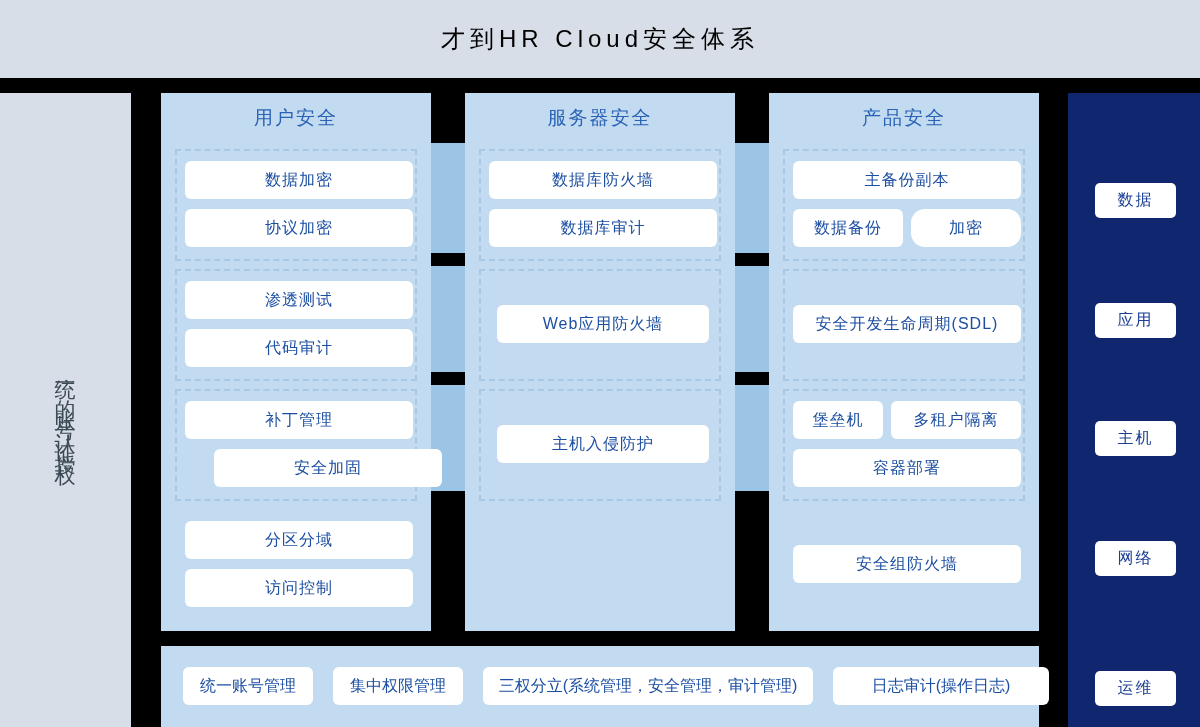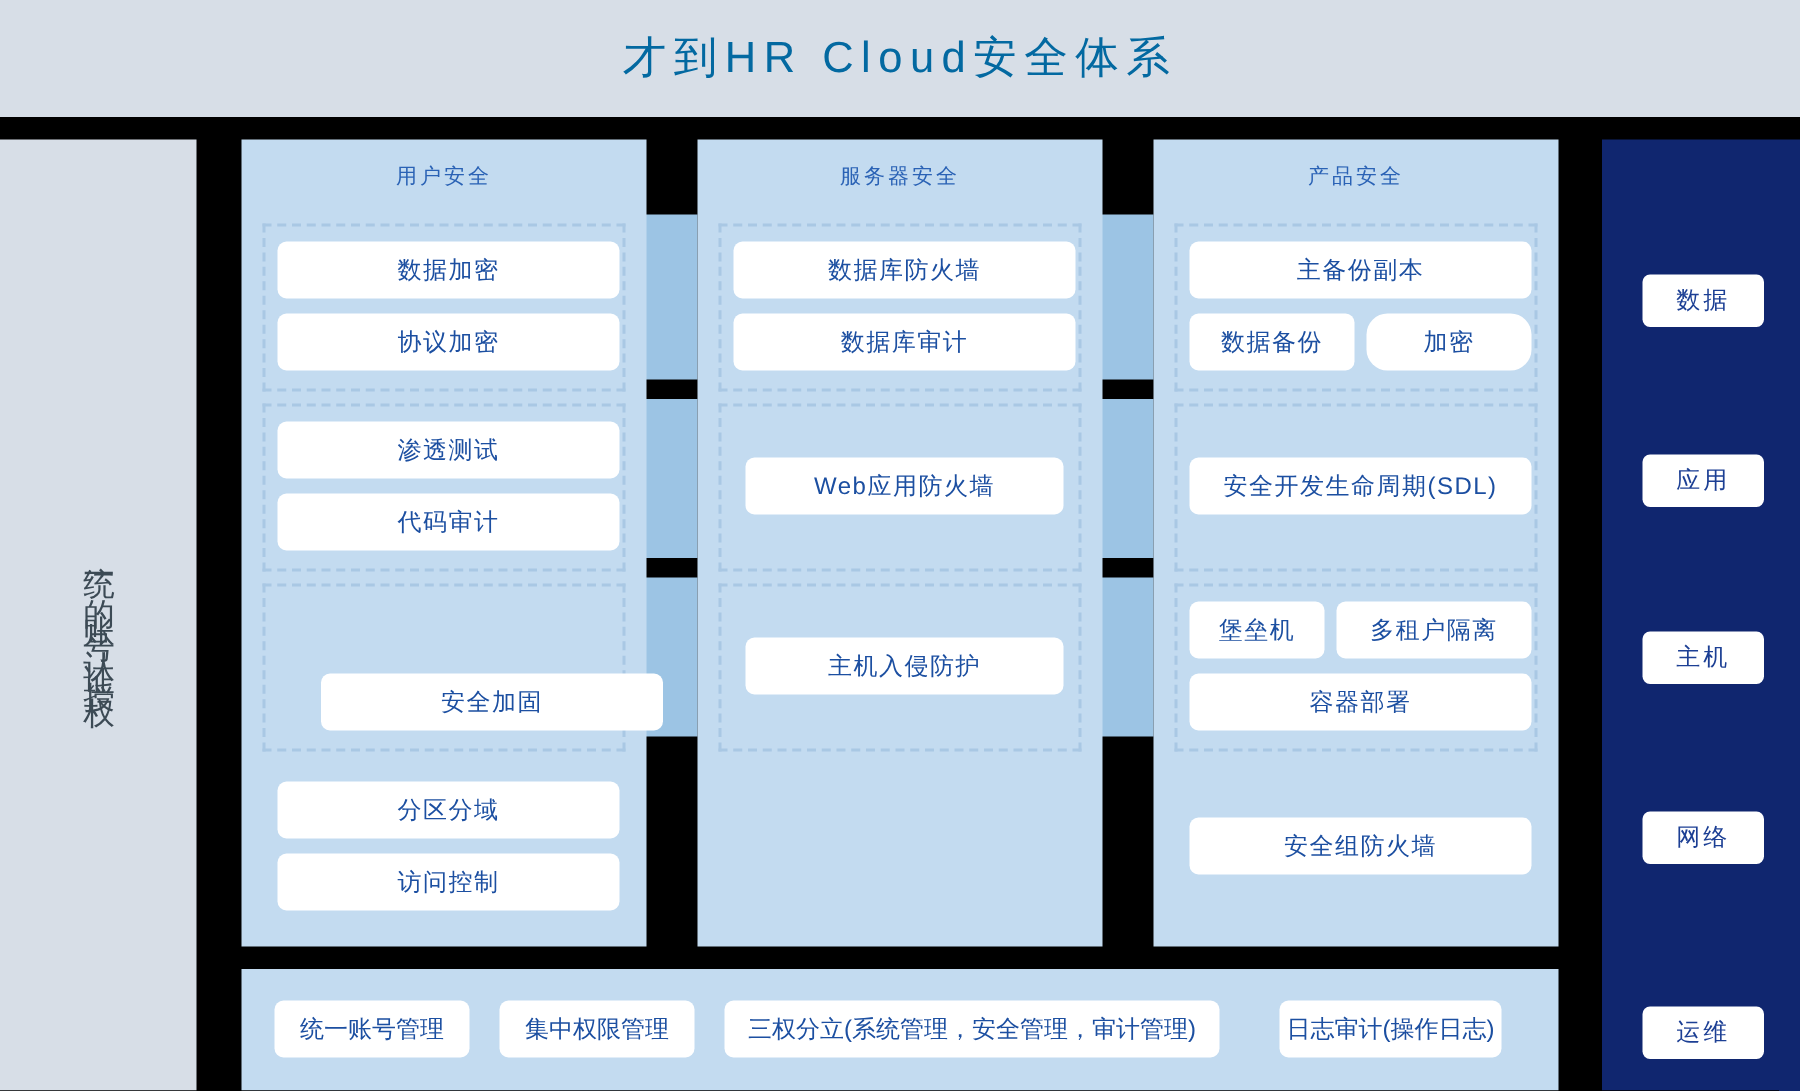--- a/index.html
+++ b/index.html
@@ -12,21 +12,21 @@
   .stage{position:relative;width:1200px;height:727px;background:#000;}
 
   
   .titlebar{
     position:absolute;left:0;top:0;width:1200px;height:78px;
     background:#d7dee7;
   }
   .title-text{
     position:absolute;left:0;top:0;width:1200px;height:78px;
     display:flex;align-items:center;justify-content:center;
-    font-size:29px;color:#0369a1;letter-spacing:5px;font-weight:400;
+    font-size:24px;color:#000000;letter-spacing:5px;font-weight:400;
   }
 
   
   .left-band{
     position:absolute;left:0;top:93px;width:131px;height:634px;
     background:#d7dee7;
   }
   .left-band-text{
     position:absolute;left:0;top:0;width:131px;height:634px;
     display:flex;align-items:center;justify-content:center;
@@ -55,21 +55,21 @@
   .col{
     position:absolute;top:93px;height:538px;background:#c3dbf0;
   }
   .col-c1{left:161px;width:270px;}
   .col-c2{left:465px;width:270px;}
   .col-c3{left:769px;width:270px;}
 
   .col-head{
     position:absolute;left:0;top:0;width:100%;height:50px;
     display:flex;align-items:center;justify-content:center;
-    font-size:14px;color:#2a62b5;letter-spacing:2px;
+    font-size:19px;color:#2a62b5;letter-spacing:2px;
   }
 
   
   .group{
     position:absolute;left:14px;right:14px;
     border:2px dashed #a9c8e4;
     box-sizing:border-box;
   }
   .group.nodash{border-color:transparent;}
 
@@ -143,20 +143,23 @@
         </div>
         <div class="group" style="top: 176px; height: 112px;">
           <div class="chip" style="top: 10px; left: 8px; width: 228px;">
             <span>渗透测试</span>
           </div>
           <div class="chip" style="top: 58px; left: 8px; width: 228px;">
             <span>代码审计</span>
           </div>
         </div>
         <div class="group" style="top: 296px; height: 112px;">
+          <div class="chip" style="top: 10px; left: 8px; width: 228px;">
+            <span>补丁管理</span>
+          </div>
           <div class="chip" style="top: 58px; left: 8px; width: 228px; margin-left: 29px;">
             <span>安全加固</span>
           </div>
         </div>
         <div class="group nodash" style="top: 416px; height: 112px;">
           <div class="chip" style="top: 10px; left: 8px; width: 228px;">
             <span>分区分域</span>
           </div>
           <div class="chip" style="top: 58px; left: 8px; width: 228px;">
             <span>访问控制</span>
@@ -224,18 +227,18 @@
   <div class="bottombar" id="bottombar">
       <div class="bchip" style="left: 22px; width: 130px;">
         <span>统一账号管理</span>
       </div>
       <div class="bchip" style="left: 172px; width: 130px;">
         <span>集中权限管理</span>
       </div>
       <div class="bchip" style="left: 322px; width: 330px;">
         <span>三权分立(系统管理，安全管理，审计管理)</span>
       </div>
-      <div class="bchip" style="left: 672px; width: 148px; margin-left: 20px;">
+      <div class="bchip" style="left: 672px; width: 216px;">
         <span>日志审计(操作日志)</span>
       </div>
     </div>
 
 </div>
 
 </body></html>

